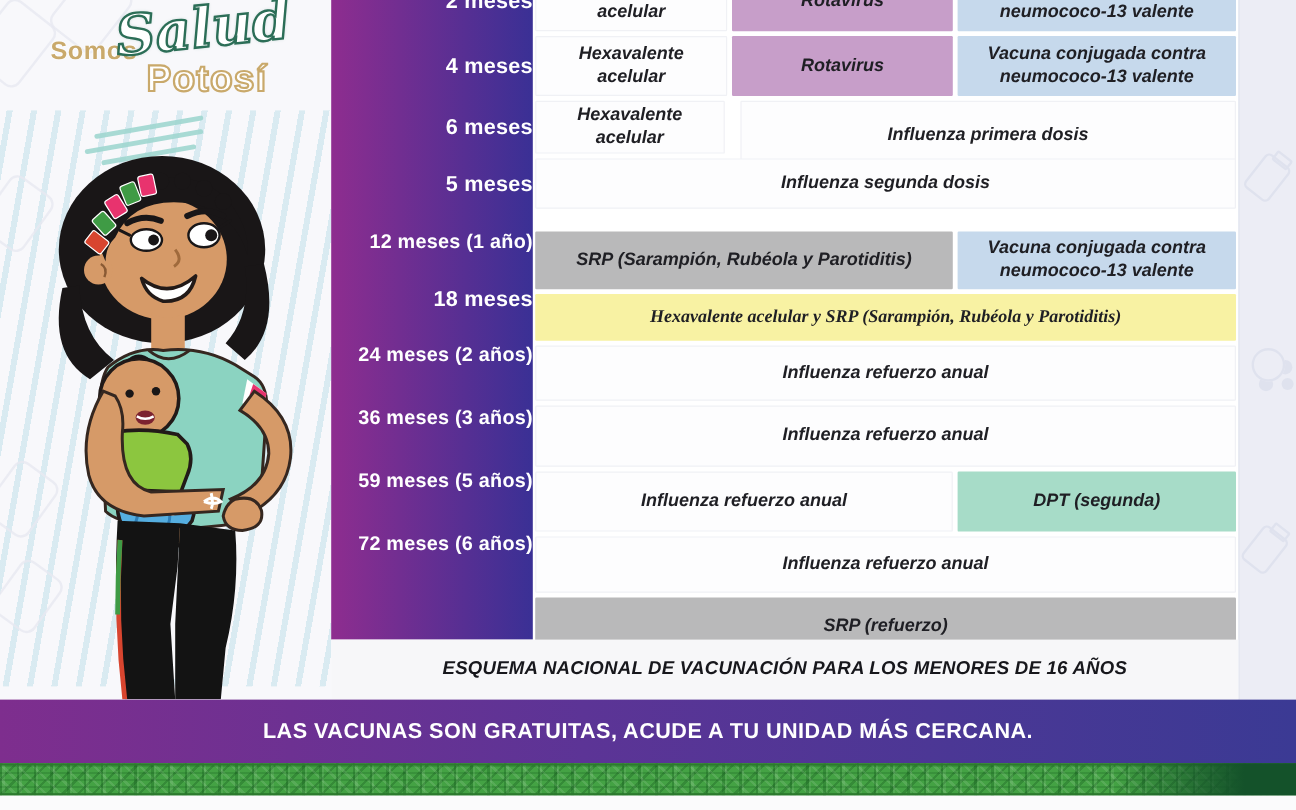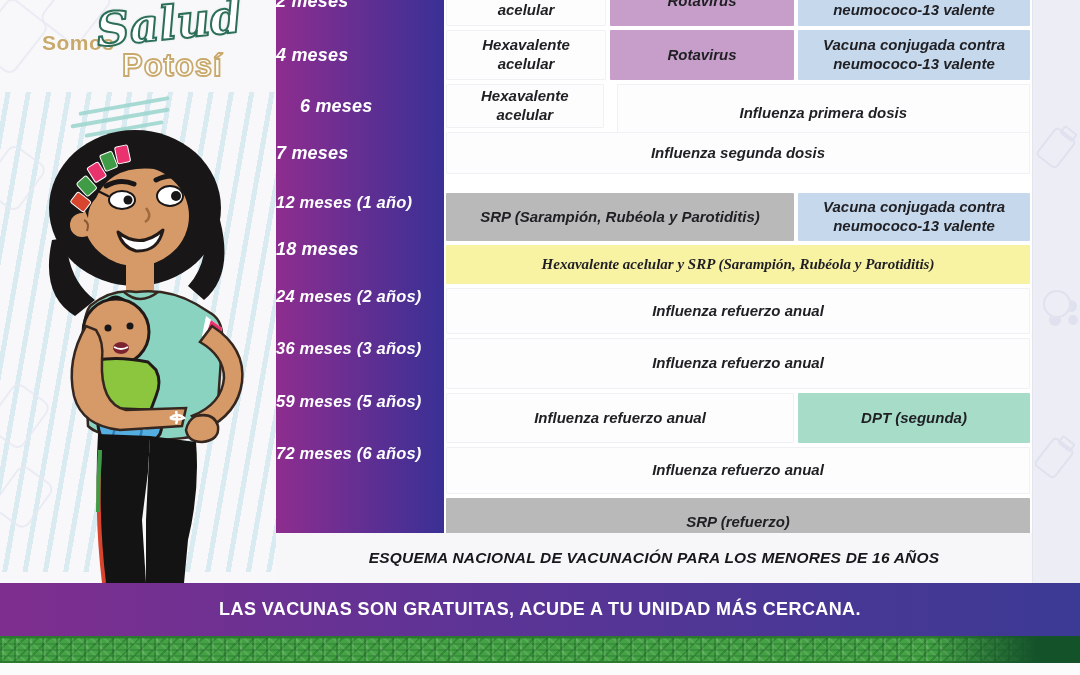--- a/index.html
+++ b/index.html
@@ -25,22 +25,22 @@
   .teal-dash{position:absolute;height:4px;background:#9fd6cf;border-radius:2px;transform:rotate(-10deg);opacity:.9;}
   
   .right-strip{position:absolute;left:1032px;top:0;width:48px;height:583px;background:#ecedf5;border-left:1px solid #e2e4ee;}
   .wm-vial{position:absolute;width:22px;height:32px;border:2px solid #dfe2ee;border-radius:5px;transform:rotate(38deg);}
   .wm-vial i{position:absolute;left:4px;top:-8px;width:12px;height:6px;border:2px solid #dfe2ee;border-radius:2px;display:block;}
   .wm-virus{position:absolute;width:24px;height:24px;border:2px solid #dfe2ee;border-radius:50%;
     box-shadow:14px 2px 0 -8px #dfe2ee,-2px 16px 0 -8px #dfe2ee,16px 16px 0 -9px #dfe2ee,-4px -2px 0 -8px #dfe2ee;}
   
   .table{position:absolute;left:276px;top:0;width:756px;height:583px;}
   .age-col{position:absolute;left:0;top:0;width:168px;height:533px;overflow:hidden;}
-  .age-row{display:flex;align-items:center;justify-content:flex-start;color:#fff;font-weight:700;
-    font-size:18px;letter-spacing:.2px;overflow:hidden;font-style:italic;}
+  .age-row{display:flex;align-items:center;justify-content:flex-end;color:#fff;font-weight:700;
+    font-size:18px;letter-spacing:.2px;overflow:hidden;}
   .age-row .sm{font-size:16.5px;}
   .vax-grid{position:absolute;left:168px;top:0;width:588px;}
   .t-row{display:flex;align-items:flex-start;}
   .t-row.clip{overflow:hidden;}
   .cell{margin:2px;display:flex;align-items:center;justify-content:center;text-align:center;
     font-style:italic;font-weight:600;font-size:15px;color:#1f1f24;line-height:1.25;border-radius:1px;
     padding:0 6px;box-sizing:border-box;}
   .cell.plain{background:#fdfdfe;border:1px solid #f0f1f5;}
   .caption-row{position:absolute;left:0;top:533px;width:756px;height:50px;background:#f7f7f9;
     display:flex;align-items:center;justify-content:center;}
@@ -170,21 +170,21 @@
         <div class="age-row clip" style="height: 28px;">
           <span style="margin-top: -26px;">2 meses</span>
         </div>
         <div class="age-row" style="height: 54px;">
           <span>4 meses</span>
         </div>
         <div class="age-row" style="height: 48px; padding-left: 24px;">
           <span>6 meses</span>
         </div>
         <div class="age-row" style="height: 46px;">
-          <span>7 meses</span>
+          <span>5 meses</span>
         </div>
         <div class="age-row" style="height: 52px;">
           <span class="sm">12 meses (1 año)</span>
         </div>
         <div class="age-row" style="height: 43px;">
           <span>18 meses</span>
         </div>
         <div class="age-row" style="height: 50px;">
           <span class="sm">24 meses (2 años)</span>
         </div>

